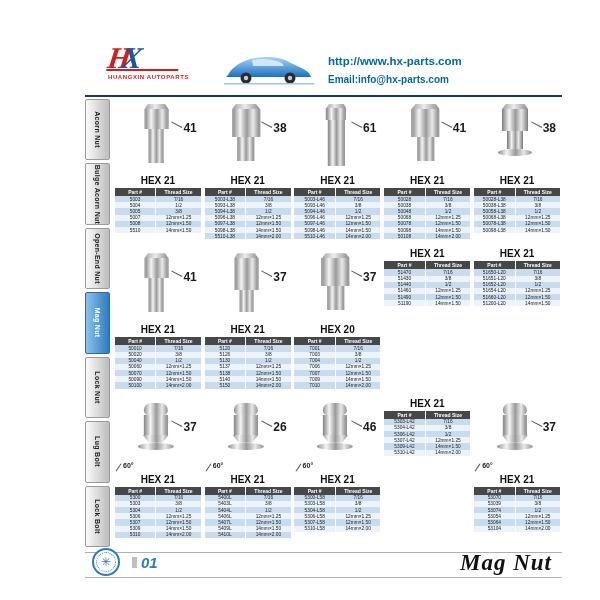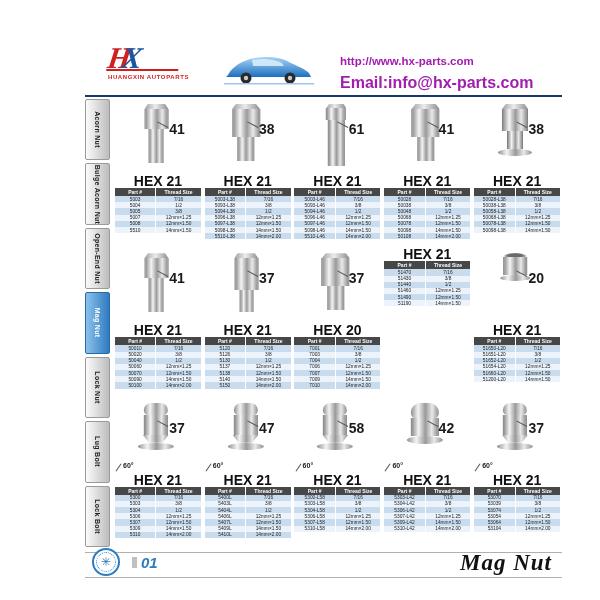--- a/index.html
+++ b/index.html
@@ -6,48 +6,48 @@
   .page{position:relative;width:600px;height:600px;background:#fff;font-family:"Liberation Sans",sans-serif;overflow:hidden;}
 
   
   .logo{position:absolute;left:108px;top:44px;width:112px;}
   .logo-letters{font-family:"Liberation Serif",serif;font-style:italic;font-weight:bold;transform:skewX(-8deg);line-height:.9;}
   .lh{font-size:30px;color:#cf1f1f;}
   .lx{font-size:30px;color:#1d55a0;margin-left:-9px;}
   .logo-letters::after{content:"";display:block;width:72px;height:2px;background:#cf1f1f;margin-top:-2px;}
   .logo-sub{font-size:6px;color:#cf1f1f;letter-spacing:.6px;margin-top:3px;font-weight:bold;}
   .car{position:absolute;left:222px;top:50px;}
-  .contact{position:absolute;left:340px;top:55px;color:#a21caf;}
+  .contact{position:absolute;left:328px;top:55px;color:#0369a1;}
   .url{font-size:11.5px;font-weight:bold;margin-bottom:7px;cursor:pointer;}
-  .email{font-size:16px;font-weight:bold;cursor:pointer;}
+  .email{font-size:10px;font-weight:bold;cursor:pointer;}
   .hdr-rule{position:absolute;left:85px;width:477px;top:95px;height:2px;background:#16396b;}
 
   
   .sidebar{position:absolute;left:85px;top:99px;width:25px;height:448px;display:flex;flex-direction:column;gap:3px;}
   .tab{flex:1;position:relative;background:linear-gradient(90deg,#fbfbfb,#bdbdbd);border:1px solid #9a9a9a;border-radius:2px;display:flex;align-items:center;justify-content:center;overflow:hidden;cursor:pointer;}
   .tab span{white-space:nowrap;transform:rotate(90deg);font-size:7px;font-weight:bold;color:#222;letter-spacing:.3px;}
   .tab.active{background:linear-gradient(90deg,#8cc1ec,#2e7cc0);border-color:#2a6ca8;}
   .tab.active span{color:#fff;}
 
   
   .grid{position:absolute;left:113px;top:99px;width:449px;height:448px;display:grid;grid-template-columns:repeat(5,1fr);grid-template-rows:repeat(3,1fr);}
   .cell{display:flex;flex-direction:column;align-items:center;}
   .nut-area{position:relative;width:100%;height:76px;flex:none;}
   .nut{position:absolute;left:50%;top:5px;transform:translateX(-56%);display:flex;flex-direction:column;align-items:center;}
   .part{box-sizing:border-box;background:linear-gradient(90deg,#8f8f8f,#f4f4f4 26%,#9a9a9a 52%,#e9e9e9 76%,#8f8f8f);border-left:.5px solid #7f7f7f;border-right:.5px solid #7f7f7f;}
   .cap{clip-path:polygon(14% 0,86% 0,100% 100%,0 100%);border:none;background:linear-gradient(90deg,#9f9f9f,#ececec 45%,#8d8d8d);}
   .washer{border-radius:50%;border:none;}
   .topopen{border-radius:50%;border:none;background:radial-gradient(ellipse at 50% 45%,#6a6a6a 42%,#c9c9c9 75%);margin-bottom:-2px;}
   .dome{border:none;border-radius:50% 50% 6px 6px/95% 95% 8px 8px;}
   .taper{border:none;clip-path:polygon(0 0,100% 0,76% 100%,24% 100%);}
-  .dim{position:absolute;right:18px;top:22px;font-size:14px;font-weight:bold;color:#1a1a1a;}
+  .dim{position:absolute;right:6px;top:22px;font-size:12px;font-weight:bold;color:#1a1a1a;}
   .dim::before{content:"";position:absolute;right:100%;margin-right:1px;top:6px;width:12px;height:1px;background:#555;transform:rotate(28deg);transform-origin:right center;}
   .angle{position:absolute;left:10px;bottom:5px;font-size:7px;font-weight:bold;color:#222;}
   .angle::before{content:"";position:absolute;left:-5px;top:1px;width:1px;height:9px;background:#555;transform:rotate(35deg);}
-  .hex-label{font-size:14px;font-weight:bold;color:#101010;height:12px;line-height:12px;}
+  .hex-label{font-size:10px;font-weight:bold;color:#101010;height:12px;line-height:12px;}
 
   table.parts{border-collapse:collapse;width:86px;table-layout:fixed;margin-top:1px;}
   .parts th{background:#474747;color:#fff;font-size:5px;font-weight:bold;height:8px;padding:0;}
   .parts td{font-size:4.8px;text-align:center;height:6.2px;padding:0;color:#222;overflow:hidden;white-space:nowrap;}
   .parts tbody tr:nth-child(odd) td{background:#c9dcee;}
   .parts tbody tr:nth-child(even) td{background:#ecf3fa;}
   .parts th:first-child,.parts td:first-child{width:47%;}
   .parts td+td,.parts th+th{border-left:.5px solid #fff;}
 
   
@@ -536,28 +536,20 @@
               <td>12mm×1.50</td>
             </tr>
             <tr>
               <td>51190</td>
               <td>14mm×1.50</td>
             </tr>
           </tbody>
         </table>
       </div>
       <div class="cell">
-        <div class="nut-area">
-          <div class="nut">
-            <div class="part topopen" style="width: 22px; height: 6px;"></div>
-            <div class="part hex" style="width: 24px; height: 18px;"></div>
-            <div class="part washer" style="width: 30px; height: 6px;"></div>
-          </div>
-          <span class="dim">20</span>
-        </div>
         <div class="hex-label">HEX 21</div>
         <table class="parts">
           <thead>
             <tr>
               <th>Part #</th>
               <th>Thread Size</th>
             </tr>
           </thead>
           <tbody>
             <tr>
@@ -639,21 +631,21 @@
         </table>
       </div>
       <div class="cell">
         <div class="nut-area">
           <div class="nut">
             <div class="part dome" style="width: 24px; height: 12px;"></div>
             <div class="part hex" style="width: 24px; height: 20px;"></div>
             <div class="part taper" style="width: 26px; height: 8px;"></div>
             <div class="part washer" style="width: 36px; height: 7px;"></div>
           </div>
-          <span class="dim">47</span>
+          <span class="dim">26</span>
           <span class="angle">60°</span>
         </div>
         <div class="hex-label">HEX 21</div>
         <table class="parts">
           <thead>
             <tr>
               <th>Part #</th>
               <th>Thread Size</th>
             </tr>
           </thead>
@@ -690,21 +682,21 @@
         </table>
       </div>
       <div class="cell">
         <div class="nut-area">
           <div class="nut">
             <div class="part dome" style="width: 24px; height: 12px;"></div>
             <div class="part hex" style="width: 24px; height: 20px;"></div>
             <div class="part taper" style="width: 26px; height: 8px;"></div>
             <div class="part washer" style="width: 36px; height: 7px;"></div>
           </div>
-          <span class="dim">58</span>
+          <span class="dim">46</span>
           <span class="angle">60°</span>
         </div>
         <div class="hex-label">HEX 21</div>
         <table class="parts">
           <thead>
             <tr>
               <th>Part #</th>
               <th>Thread Size</th>
             </tr>
           </thead>
@@ -730,29 +722,20 @@
               <td>12mm×1.50</td>
             </tr>
             <tr>
               <td>5310-L58</td>
               <td>14mm×2.00</td>
             </tr>
           </tbody>
         </table>
       </div>
       <div class="cell">
-        <div class="nut-area">
-          <div class="nut">
-            <div class="part dome" style="width: 28px; height: 15px;"></div>
-            <div class="part hex" style="width: 28px; height: 18px;"></div>
-            <div class="part washer" style="width: 36px; height: 8px;"></div>
-          </div>
-          <span class="dim">42</span>
-          <span class="angle">60°</span>
-        </div>
         <div class="hex-label">HEX 21</div>
         <table class="parts">
           <thead>
             <tr>
               <th>Part #</th>
               <th>Thread Size</th>
             </tr>
           </thead>
           <tbody>
             <tr>

